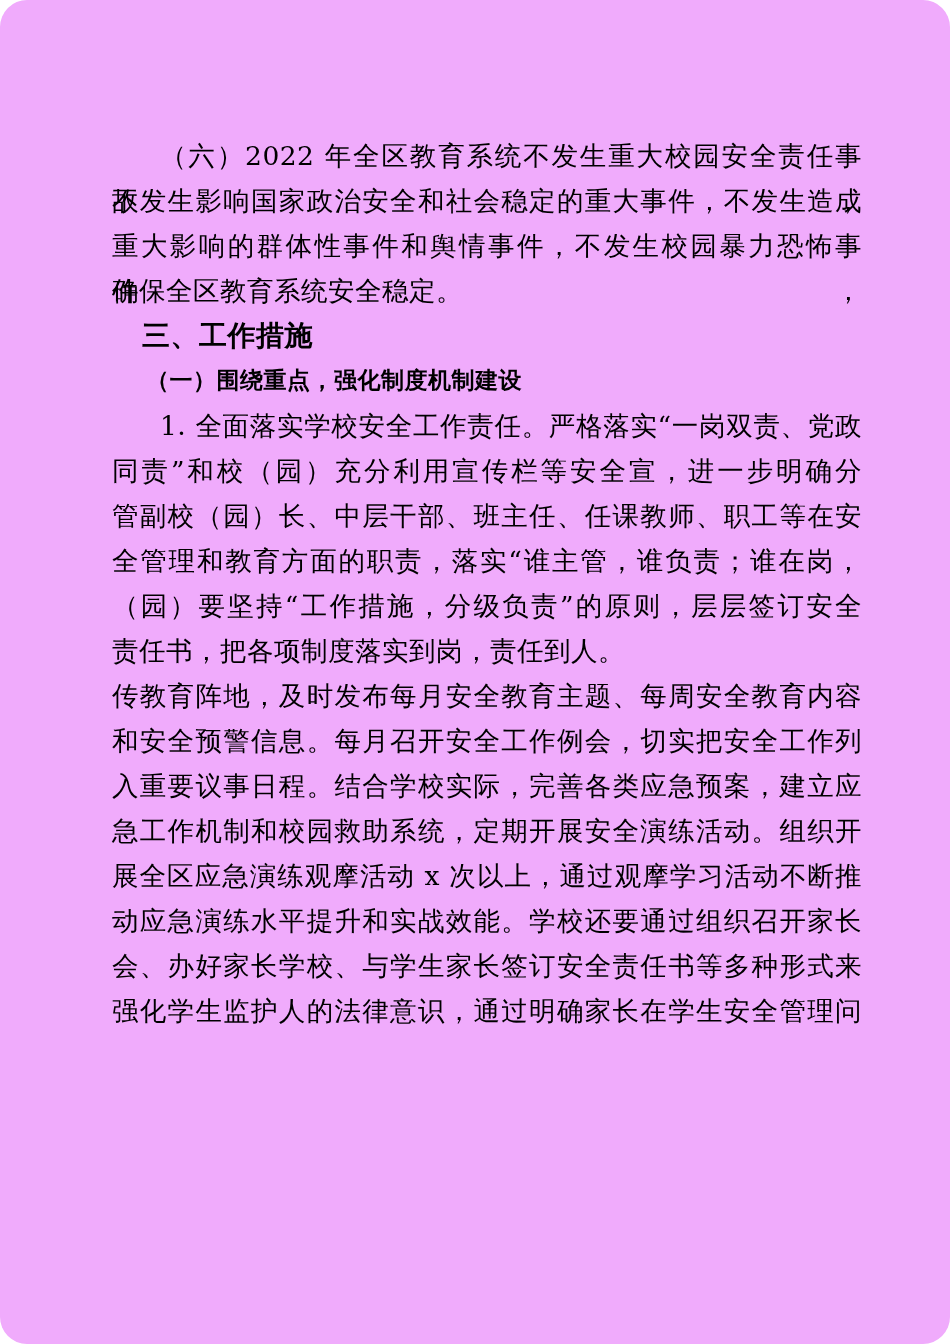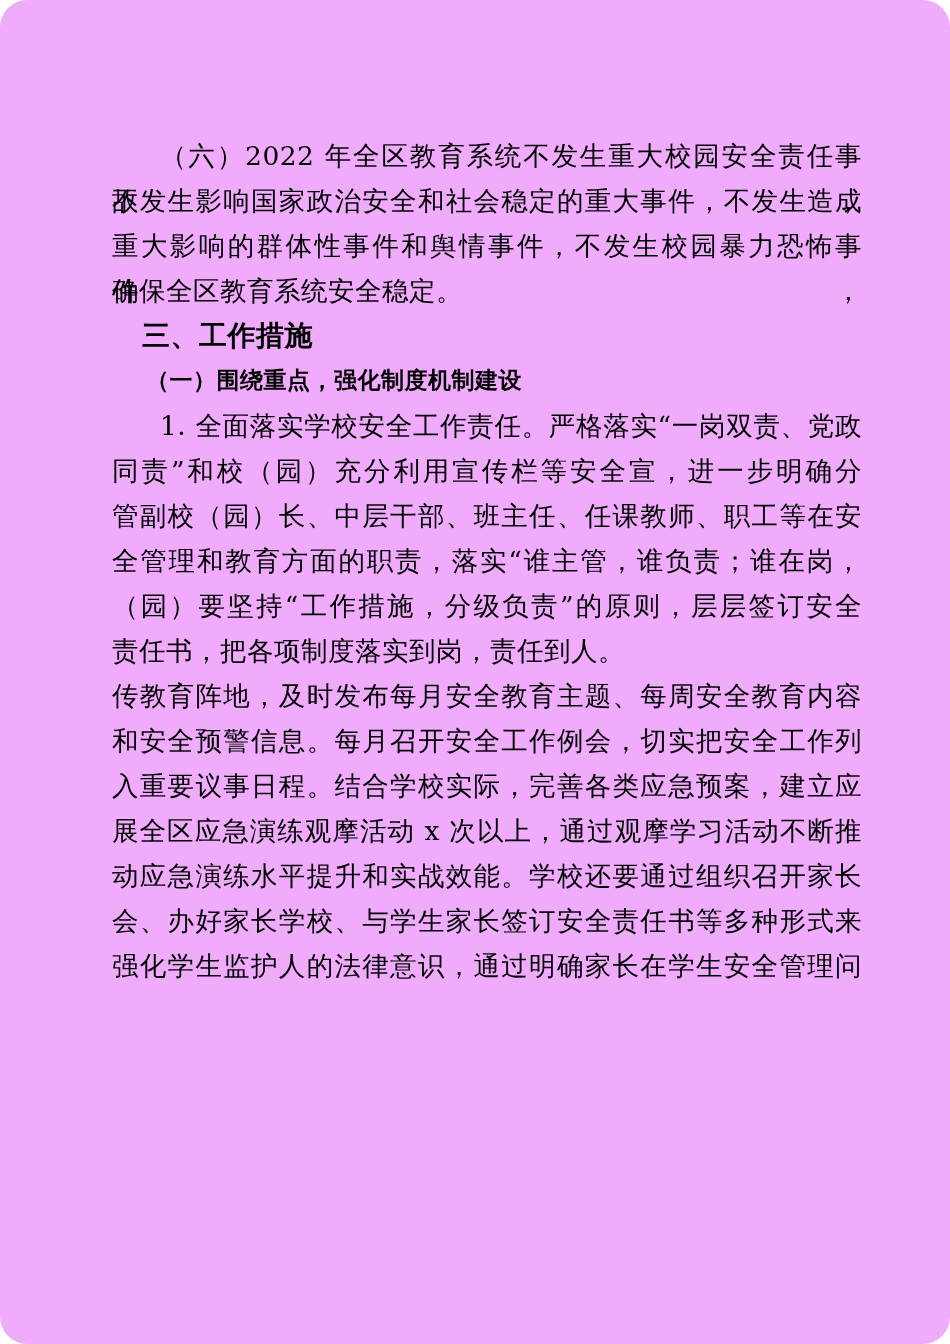--- a/index.html
+++ b/index.html
@@ -81,19 +81,20 @@
     <div class="line">管副校（园）长、中层干部、班主任、任课教师、职工等在安</div>
     <div class="line">全管理和教育方面的职责，落实“谁主管，谁负责；谁在岗，</div>
     <div class="line">（园）要坚持“工作措施，分级负责”的原则，层层签订安全</div>
     <div class="line short">责任书，把各项制度落实到岗，责任到人。</div>
   </div>
 
   <div class="para">
     <div class="line">传教育阵地，及时发布每月安全教育主题、每周安全教育内容</div>
     <div class="line">和安全预警信息。每月召开安全工作例会，切实把安全工作列</div>
     <div class="line">入重要议事日程。结合学校实际，完善各类应急预案，建立应</div>
+    <div class="line">急工作机制和校园救助系统，定期开展安全演练活动。组织开</div>
     <div class="line">展全区应急演练观摩活动 x 次以上，通过观摩学习活动不断推</div>
     <div class="line">动应急演练水平提升和实战效能。学校还要通过组织召开家长</div>
     <div class="line">会、办好家长学校、与学生家长签订安全责任书等多种形式来</div>
     <div class="line">强化学生监护人的法律意识，通过明确家长在学生安全管理问</div>
   </div>
 
 </div>
 
 </body></html>

